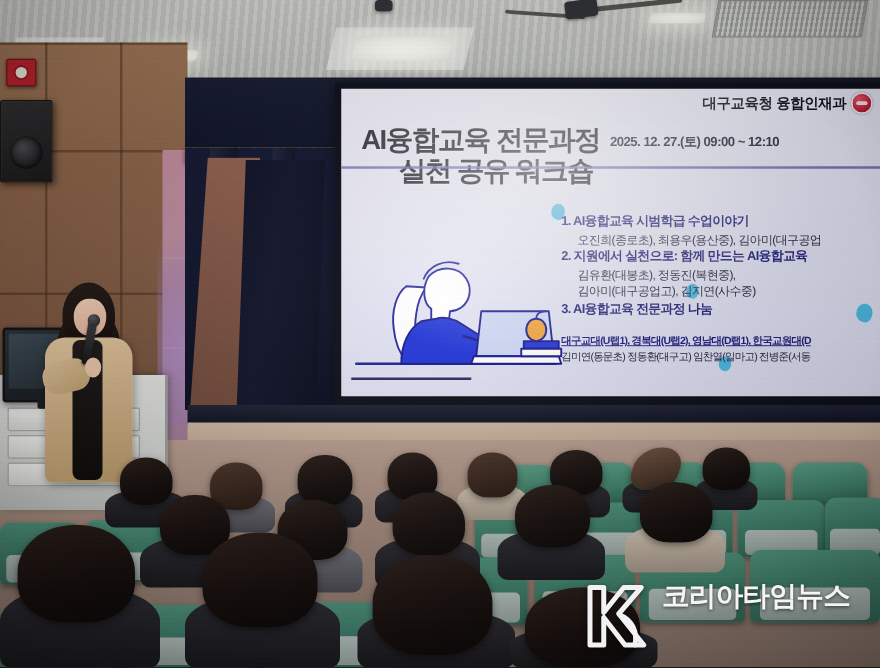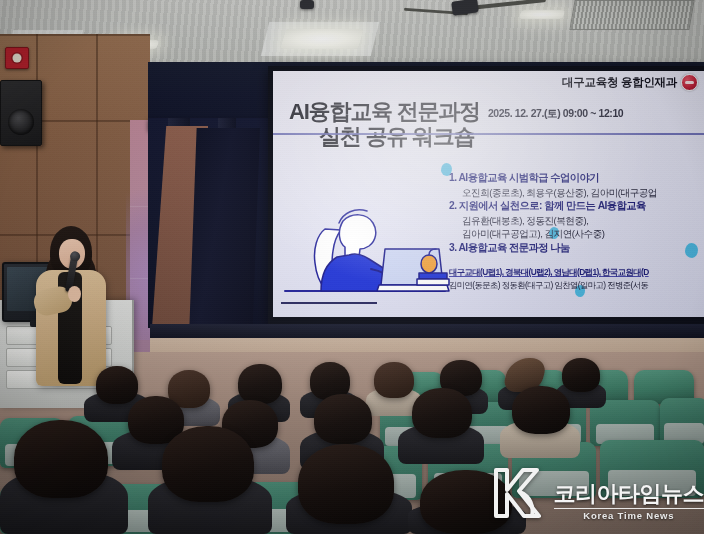--- a/index.html
+++ b/index.html
@@ -177,21 +177,21 @@
   .shoulder.gray{background:linear-gradient(180deg,#6e6e76,#45454c);}
   .shoulder.cream{background:linear-gradient(180deg,#cdbfae,#9c9082);}
 
   
   .photo-soft{position:absolute;left:0;top:0;width:704px;height:534px;pointer-events:none;
     background:radial-gradient(ellipse at 50% 45%,rgba(255,255,255,.05) 0%,rgba(0,0,0,.12) 70%,rgba(0,0,0,.30) 100%);}
   .grain{position:absolute;left:0;top:0;width:704px;height:534px;pointer-events:none;opacity:.16;
     background-image:repeating-linear-gradient(0deg,rgba(255,255,255,.06) 0 1px,rgba(0,0,0,.06) 1px 2px);}
 
   
-  .watermark{position:absolute;right:0;bottom:14px;display:flex;align-items:flex-end;gap:6px;}
+  .watermark{position:absolute;right:24px;bottom:14px;display:flex;align-items:flex-start;gap:6px;}
   .wm-k{position:relative;width:58px;height:54px;flex:0 0 auto;}
   .wm-k svg{display:block;filter:drop-shadow(0 1px 2px rgba(0,0,0,.5));}
   .wm-txt{display:flex;flex-direction:column;align-items:flex-start;line-height:1;}
   .wm-main{font-size:22px;font-weight:800;color:#f4f4f4;letter-spacing:-.5px;
     text-shadow:0 1px 3px rgba(0,0,0,.65);}
   .wm-sub{font-size:9.5px;font-weight:700;color:#e9e9e9;letter-spacing:.8px;margin-top:3px;
     border-top:1.2px solid rgba(245,245,245,.9);padding-top:2px;width:100%;text-align:center;
     text-shadow:0 1px 2px rgba(0,0,0,.6);}
 </style>
 </head>
@@ -443,17 +443,16 @@
 
   <div class="watermark">
     <div class="wm-k">
       <svg width="58" height="54" viewBox="0 0 58 54">
         <path d="M6 4 L17 4 L17 24 L33 4 L47 4 L29 25 L49 50 L34 50 L17 28 L17 50 L6 50 Z" fill="none" stroke="#f2f2f2" stroke-width="4" stroke-linejoin="round"></path>
         <path d="M30 26 C40 30 44 40 42 50" fill="none" stroke="#f2f2f2" stroke-width="4" stroke-linecap="round"></path>
       </svg>
     </div>
     <div class="wm-txt">
       <div class="wm-main">코리아타임뉴스</div>
-      <div class="wm-sub">Korea Time News</div>
     </div>
   </div>
 
 </div>
 
 </body></html>

